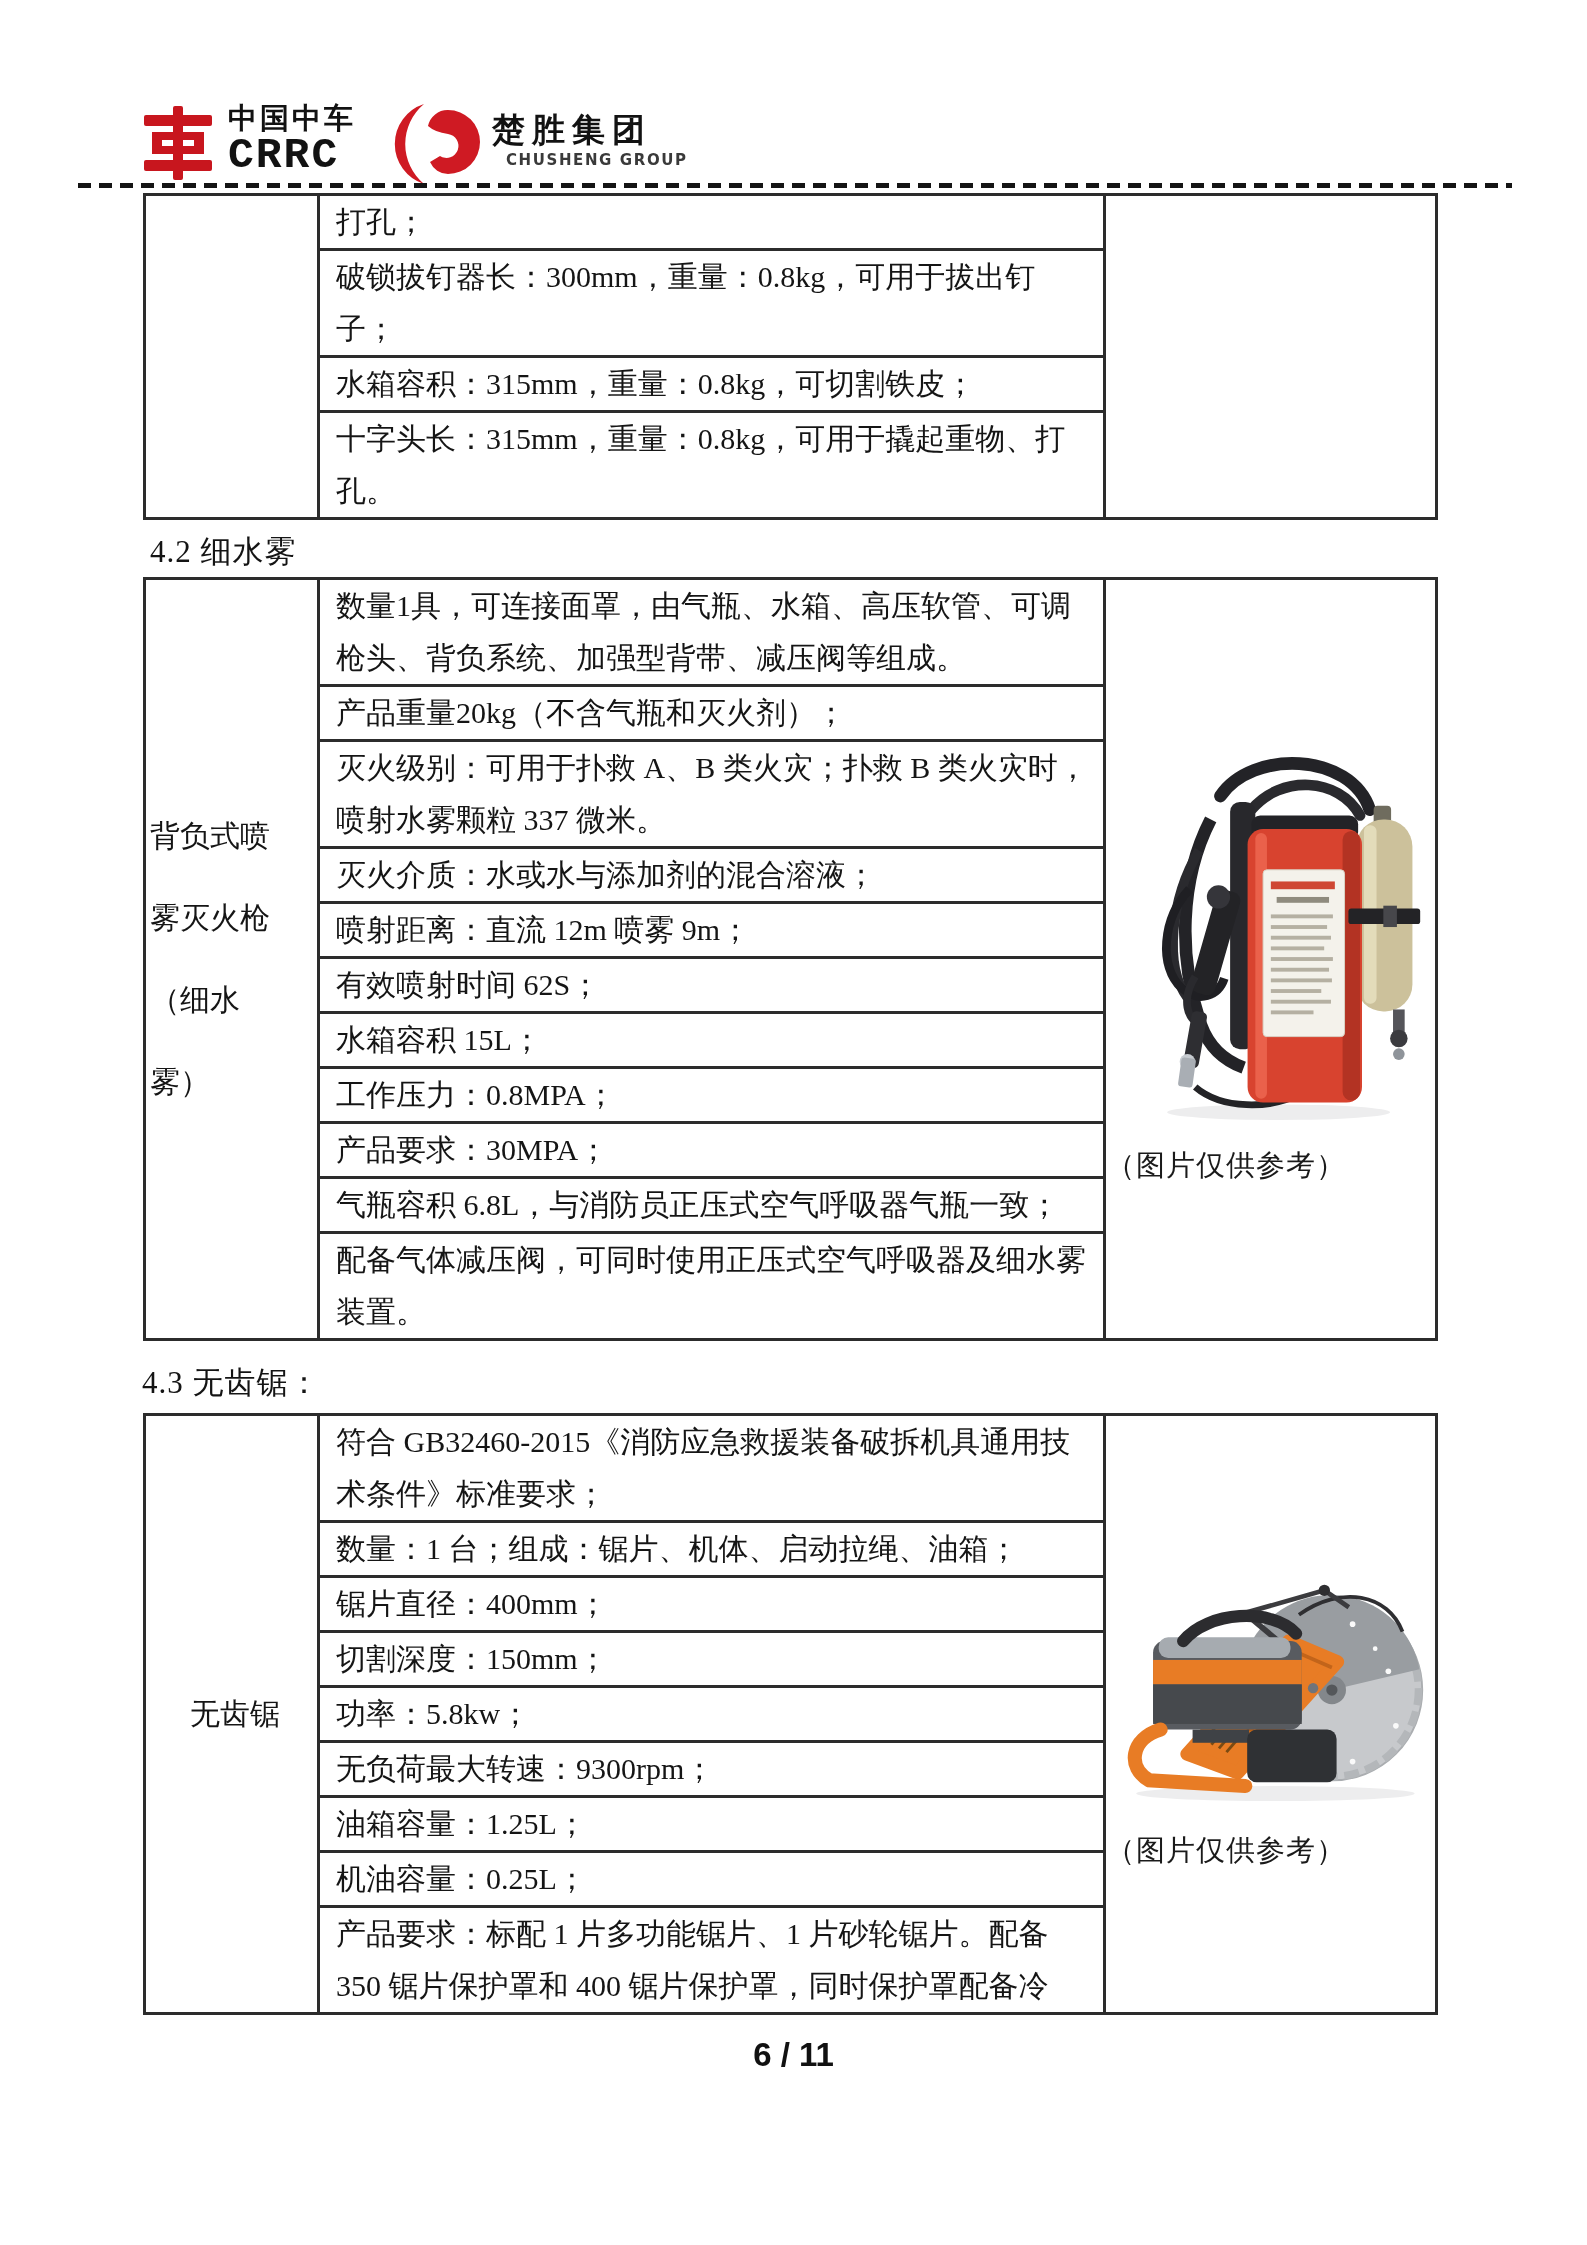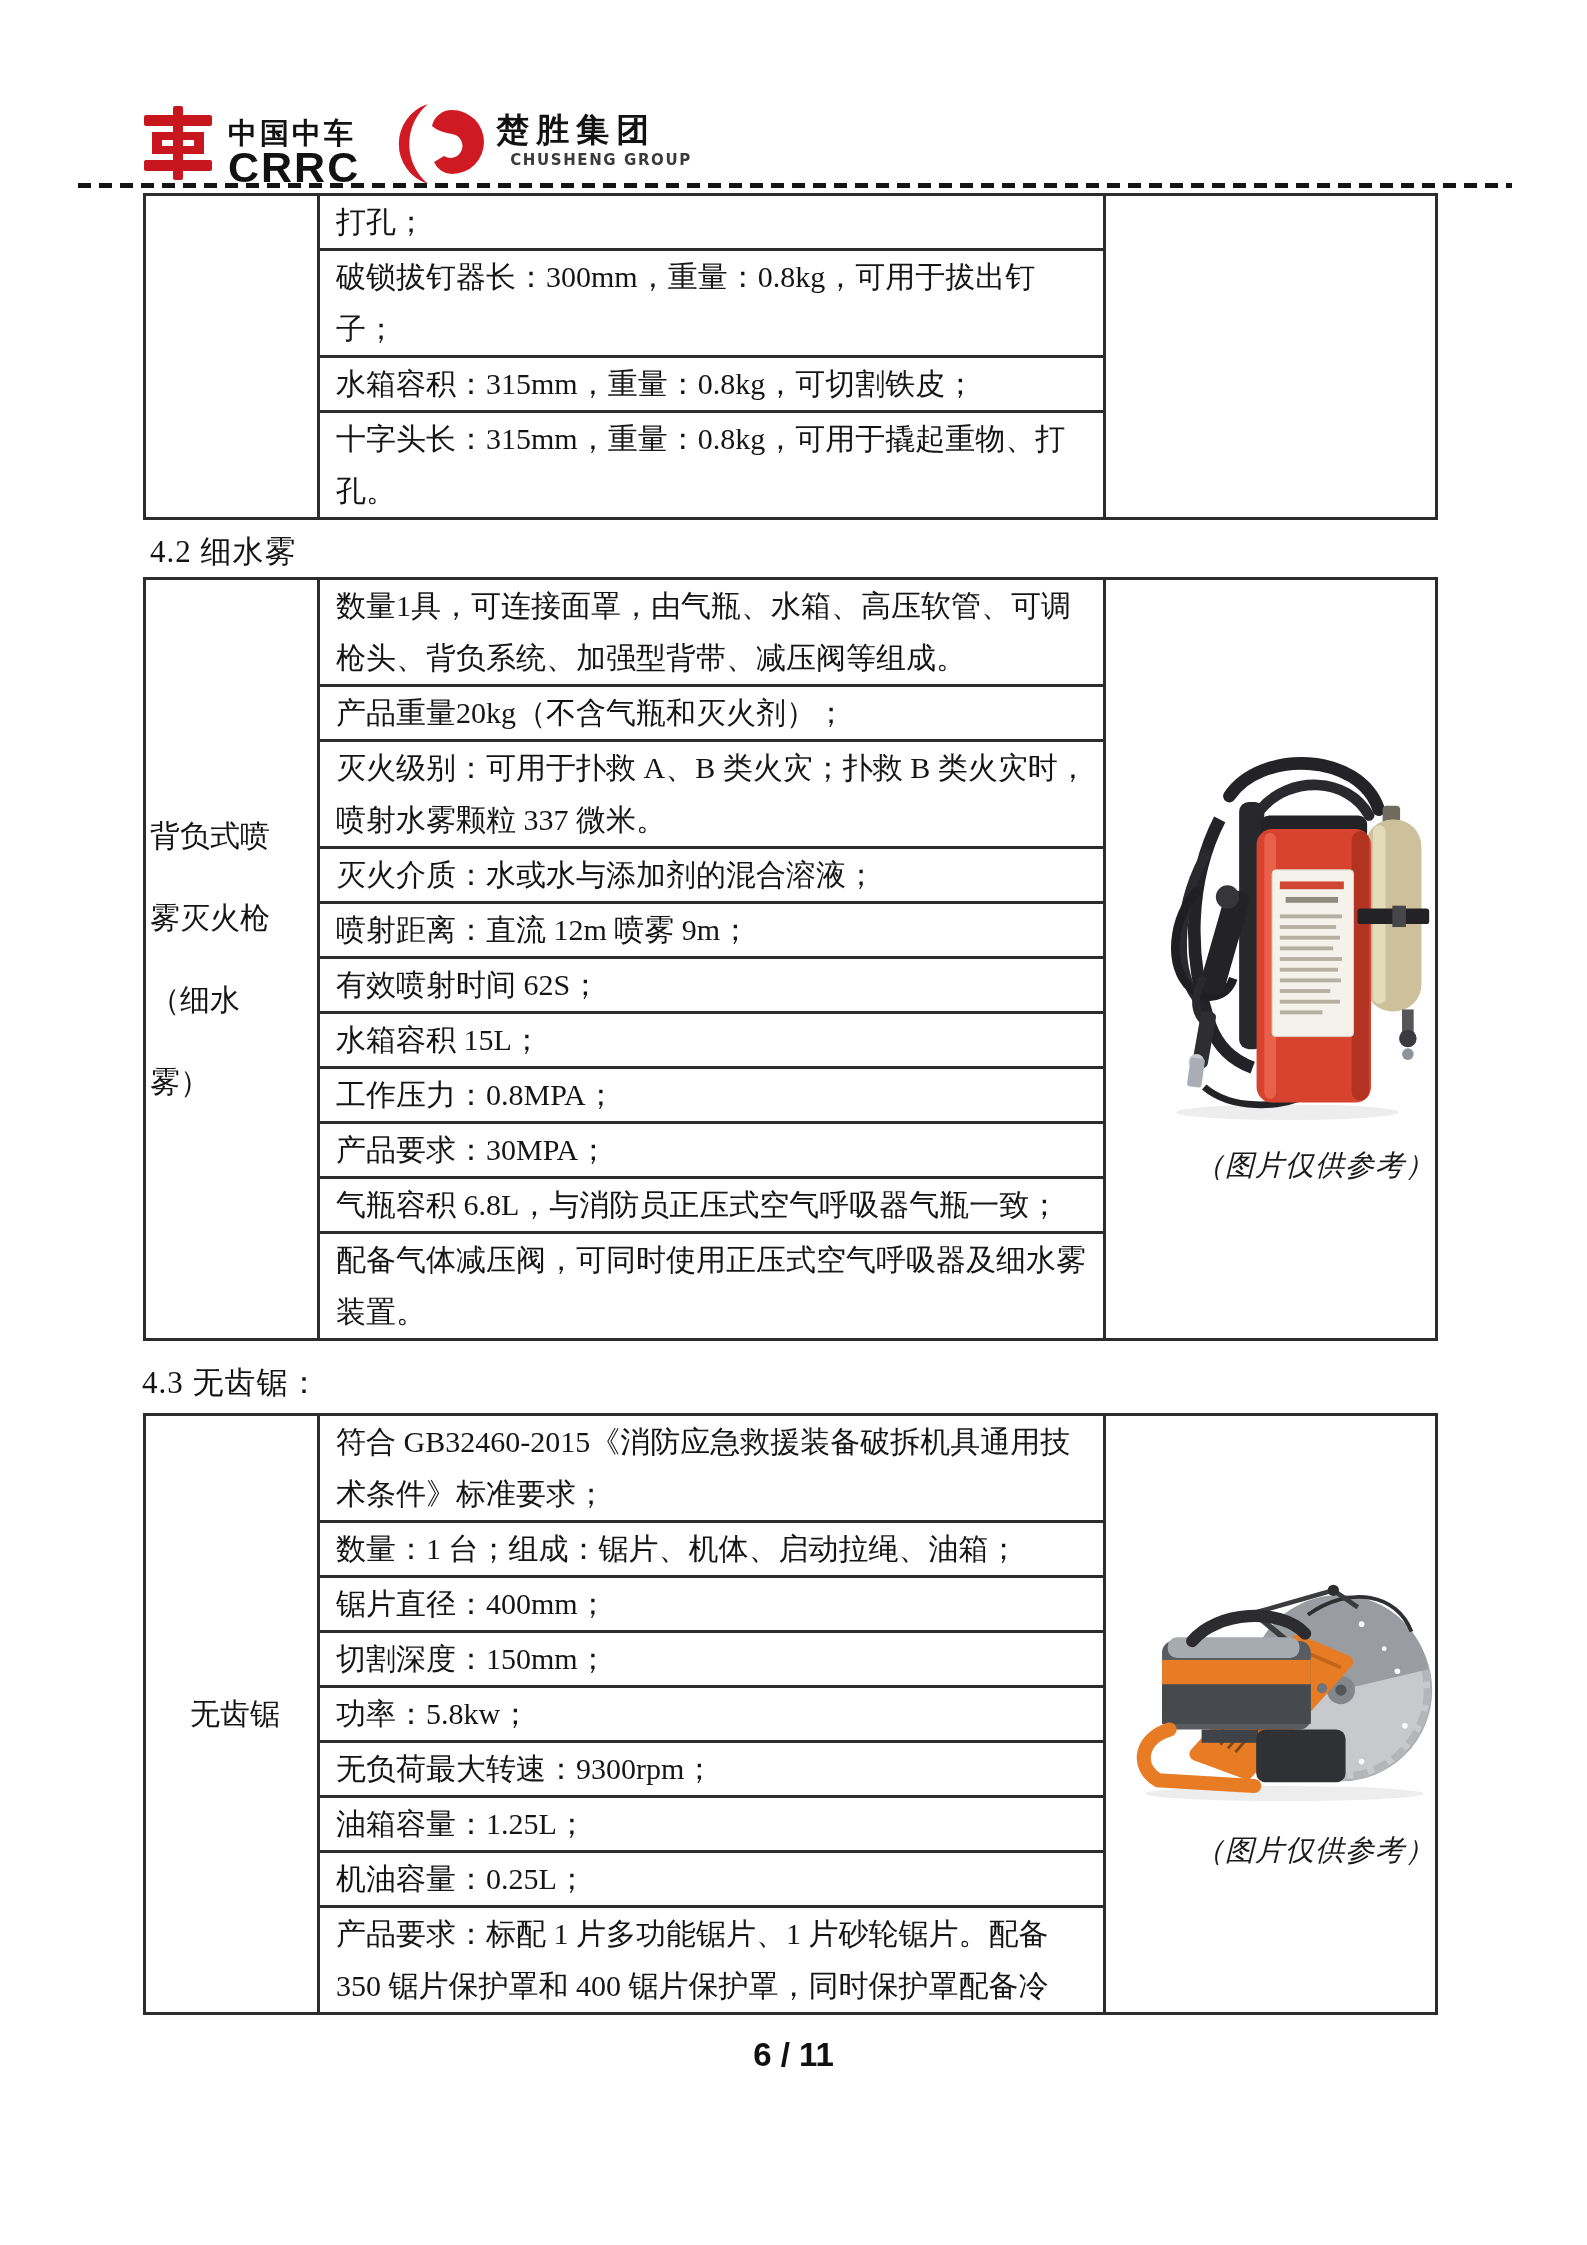--- a/index.html
+++ b/index.html
@@ -2,21 +2,21 @@
 <html><head>
 <meta charset="utf-8">
 <style>
   html,body{margin:0;padding:0;background:#ffffff;}
   .page{position:relative;width:1587px;height:2245px;background:#fff;overflow:hidden;
         font-family:"Liberation Serif","DejaVu Serif",serif;color:#151515;}
 
   
   .header{position:absolute;left:142px;top:106px;display:flex;align-items:flex-start;}
   .crrc-emblem{width:72px;height:74px;flex:none;}
-  .brandtext{margin-left:14px;margin-top:12px;font-family:Liberation Sans, sans-serif;}
+  .brandtext{margin-left:14px;margin-top:0;font-family:Liberation Mono, monospace;}
   .brand-cn{font-size:29px;font-weight:bold;letter-spacing:3px;line-height:1.05;color:#121212;}
   .brand-en{font-size:43px;font-weight:800;letter-spacing:2px;line-height:.92;color:#121212;}
   .chusheng-emblem{width:92px;height:84px;flex:none;margin-left:34px;margin-top:-4px;}
   .brandtext2{margin-left:10px;margin-top:6px;font-family:"DejaVu Sans","Liberation Sans",sans-serif;}
   .brand2-cn{font-size:33px;font-weight:bold;letter-spacing:7px;line-height:1.1;color:#121212;}
   .brand2-en{font-size:15px;font-weight:bold;letter-spacing:1.6px;color:#3a3a3a;margin-top:3px;margin-left:14px;}
 
   .dashline{position:absolute;left:78px;top:183px;width:1434px;height:5px;
             background:repeating-linear-gradient(90deg,#141414 0 13px,transparent 13px 21px);}
 
@@ -24,21 +24,21 @@
   table.spec-table{position:absolute;left:143px;border-collapse:collapse;table-layout:fixed;
                    width:1292px;background:#fff;}
   .t1{top:193px;} .t2{top:577px;} .t3{top:1413px;}
   col.c1{width:174px;} col.c2{width:786px;} col.c3{width:332px;}
   .spec-table td{border:3px solid #2c2c2c;font-size:30px;color:#151515;}
   td.spec{line-height:52px;padding:0 14px 0 16px;vertical-align:middle;}
   td.label{vertical-align:middle;line-height:52px;}
   .t2 td.label{padding-left:4px;}
   .labelwrap{display:inline-block;width:132px;line-height:82px;text-align:left;}
   .t3 td.label{text-align:center;padding-left:8px;}
-  td.figure{vertical-align:middle;text-align:right;padding:0;font-style:italic;}
+  td.figure{vertical-align:middle;text-align:left;padding:0;}
   .caption{font-size:29px;margin-top:16px;letter-spacing:1px;color:#1a1a1a;}
 
   .h2{position:absolute;font-size:31px;color:#141414;letter-spacing:1px;}
   .h42{left:150px;top:531px;}
   .h43{left:142px;top:1362px;}
 
   .footer{position:absolute;left:0;top:2036px;width:1587px;text-align:center;
           font-family:"Liberation Sans","DejaVu Sans",sans-serif;font-weight:bold;
           font-size:33px;color:#111;}
 </style>

